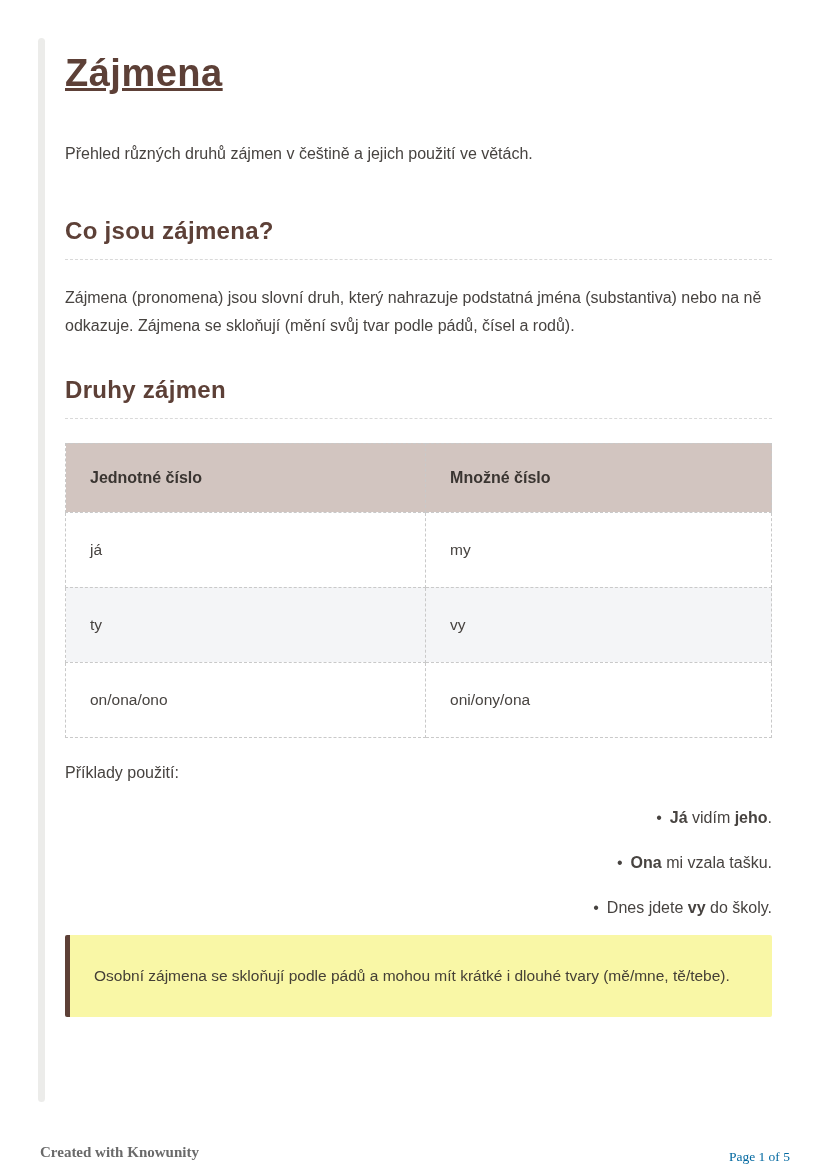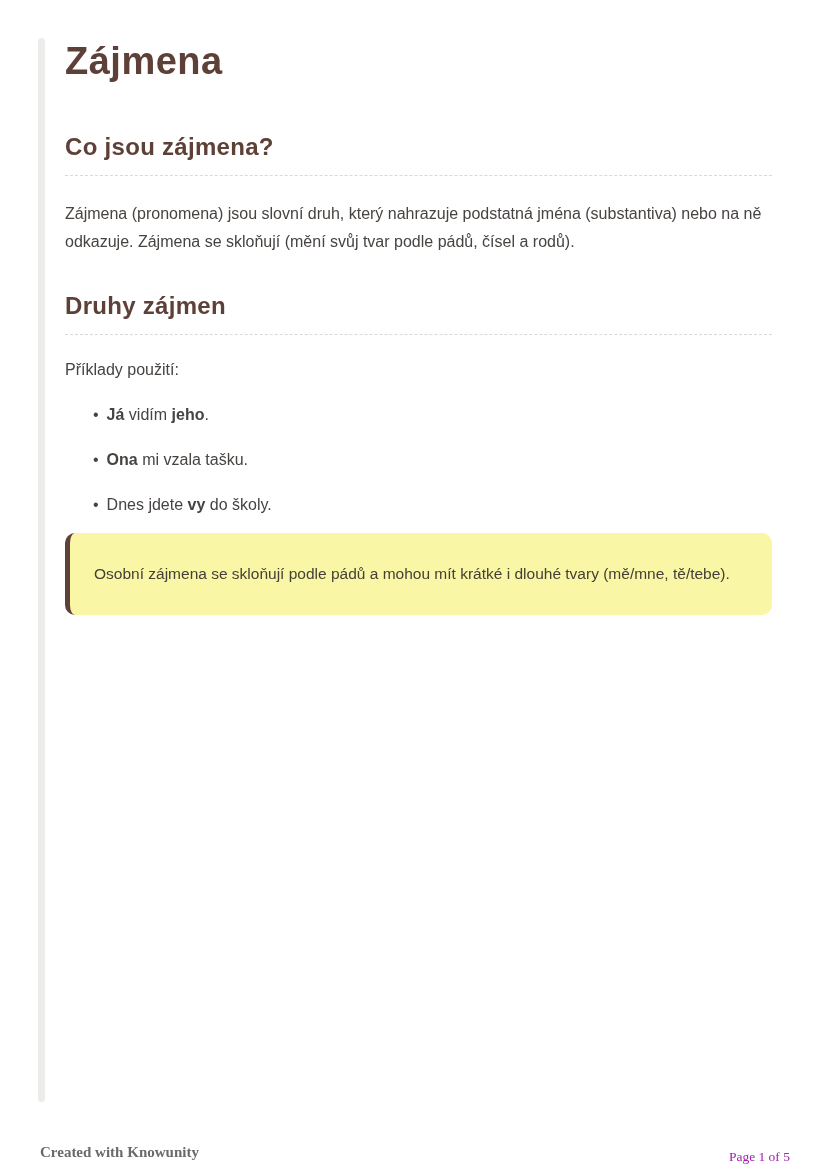--- a/index.html
+++ b/index.html
@@ -24,23 +24,24 @@
     color:var(--text);
   }
   .page-edge{
     position:absolute;left:38px;top:38px;width:7px;height:1064px;
     background:var(--page-edge);border-radius:4px;
   }
   .content{
     position:absolute;left:65px;top:0;width:707px;
   }
   .doc-title{
-    margin:40px 0 0 0;
+    margin:52px 0 0 0;
     font-size:38px;font-weight:800;letter-spacing:.5px;
     color:var(--accent);
+    text-decoration:underline;
   }
   .intro{
     margin:46px 0 0 0;
     font-size:16px;line-height:1.6;
   }
   h2.section-heading{
     margin:50px 0 0 0;
     font-size:24px;font-weight:800;letter-spacing:.3px;
     color:var(--accent);
     padding-bottom:14px;
@@ -85,60 +86,84 @@
     margin:26px 0 0 0;
     font-size:16px;
   }
   ul.examples{
     list-style:none;
     margin:26px 0 0 0;padding:0 0 0 28px;
   }
   ul.examples li{
     font-size:16px;line-height:1.2;
     margin:0 0 26px 0;
+    text-align:right;
   }
   ul.examples li:last-child{margin-bottom:0;}
   ul.examples .bullet{margin-right:8px;}
   ul.examples .b{font-weight:700;}
   .callout{
     margin-top:18px;
     background:var(--callout-bg);
     border-left:5px solid var(--callout-border);
-    border-radius:10px;
+    border-radius:2px;
     padding:26px 24px;
     font-size:15.5px;line-height:1.95;
     color:#454036;
   }
   .footer-left{
     position:absolute;left:40px;bottom:10px;
     font-family:"Liberation Serif","DejaVu Serif",serif;
     font-weight:700;font-size:15px;color:var(--footer-text);
   }
   .footer-right{
     position:absolute;right:38px;bottom:6px;
     font-family:"Liberation Serif","DejaVu Serif",serif;
-    font-size:13.5px;color:#a21caf;margin-top:24px;
+    font-size:13.5px;color:#0369a1;margin-top:24px;
   }
 </style>
 </head>
 <body>
 
 <div class="page-edge"></div>
 
 <div class="content">
 
   <h1 class="doc-title">Zájmena</h1>
 
+  <p class="intro">Přehled různých druhů zájmen v češtině a jejich použití ve větách.</p>
 
   <h2 class="section-heading">Co jsou zájmena?</h2>
   <p class="section-body">Zájmena (pronomena) jsou slovní druh, který nahrazuje podstatná jména (substantiva) nebo na ně odkazuje. Zájmena se skloňují (mění svůj tvar podle pádů, čísel a rodů).</p>
 
   <h2 class="section-heading second">Druhy zájmen</h2>
 
 
+  <table class="pronouns">
+    <thead>
+      <tr>
+        <th>Jednotné číslo</th>
+        <th>Množné číslo</th>
+      </tr>
+    </thead>
+    <tbody>
+      <tr>
+        <td>já</td>
+        <td>my</td>
+      </tr>
+      <tr class="alt">
+        <td>ty</td>
+        <td>vy</td>
+      </tr>
+      <tr>
+        <td>on/ona/ono</td>
+        <td>oni/ony/ona</td>
+      </tr>
+    </tbody>
+  </table>
 
   <p class="examples-label">Příklady použití:</p>
 
   <ul class="examples">
     <li><span class="bullet">•</span><span class="b">Já</span><span> vidím </span><span class="b">jeho</span><span>.</span></li>
     <li><span class="bullet">•</span><span class="b">Ona</span><span> mi vzala tašku.</span></li>
     <li><span class="bullet">•</span><span>Dnes jdete </span><span class="b">vy</span><span> do školy.</span></li>
   </ul>
 
   <div class="callout">

